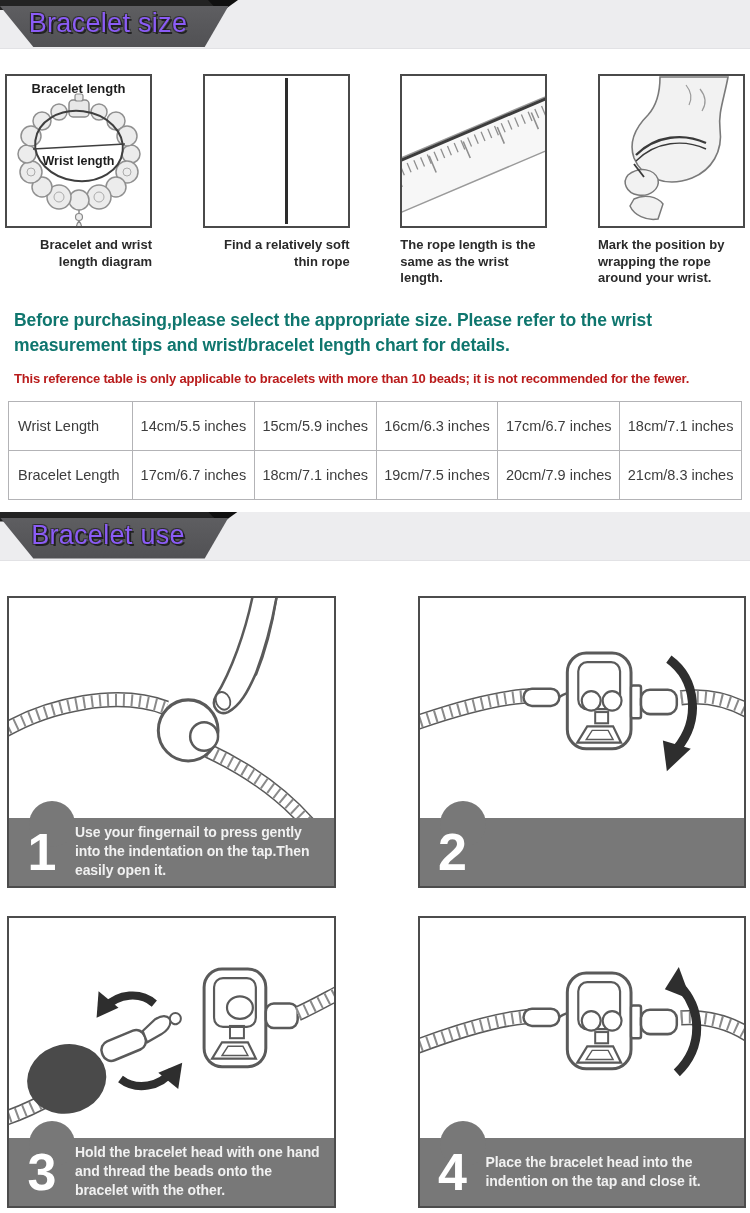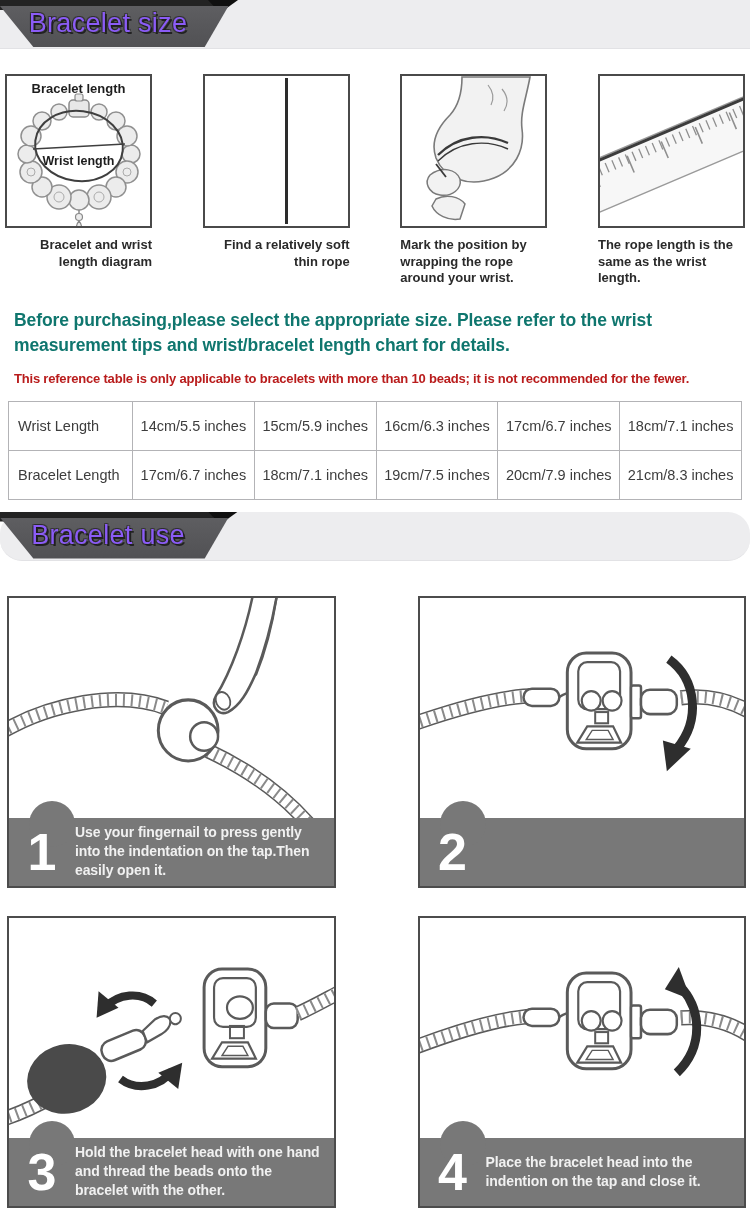--- a/index.html
+++ b/index.html
@@ -118,46 +118,46 @@
   <div class="thumb">
     <div class="thumb-box">
       <div class="rope-line"></div>
     </div>
     <div class="thumb-caption cap-center">Find a relatively soft thin rope</div>
   </div>
 
   <div class="thumb">
     <div class="thumb-box">
       <svg viewBox="0 0 143 148">
+        <g transform="rotate(-23 72 74)">
+          <rect x="-50" y="52" width="244" height="50" fill="#f7f7f7" stroke="#9a9a9a" stroke-width="1.5"></rect>
+          <line x1="-50" y1="54" x2="194" y2="54" stroke="#3c3c3c" stroke-width="3"></line>
+          <line x1="-46" y1="64" x2="194" y2="64" stroke="#8f8f8f" stroke-width="10" stroke-dasharray="1.3 6"></line>
+          <line x1="-46" y1="70" x2="194" y2="70" stroke="#8f8f8f" stroke-width="18" stroke-dasharray="1.6 35.4"></line>
+        </g>
+      </svg>
+    </div>
+    <div class="thumb-caption">The rope length is the same as the wrist length.</div>
+  </div>
+
+  <div class="thumb">
+    <div class="thumb-box">
+      <svg viewBox="0 0 143 148">
         <path d="M60 0 L128 0 C 124 22 118 36 120 52 C 123 74 112 93 92 101
                  C 66 111 42 101 34 81 C 28 64 36 50 48 38 C 57 28 60 14 60 0 Z" fill="#f2f2f2" stroke="#7a7a7a" stroke-width="1.6"></path>
         <path d="M100 12 q9 11 2 22" fill="none" stroke="#9a9a9a" stroke-width="1.2"></path>
         <path d="M86 8 q8 10 3 20" fill="none" stroke="#9a9a9a" stroke-width="1.2"></path>
         <path d="M36 78 C 56 58 84 56 106 66" fill="none" stroke="#3a3a3a" stroke-width="2.4"></path>
         <path d="M36 84 C 56 64 84 62 106 72" fill="none" stroke="#3a3a3a" stroke-width="1.4"></path>
         <path d="M28 98 C 40 89 54 92 58 102 C 60 112 50 120 38 118 C 26 116 22 105 28 98 Z" fill="#f2f2f2" stroke="#7a7a7a" stroke-width="1.5"></path>
         <path d="M34 122 C 44 117 57 119 63 127 L 58 142 C 46 144 34 138 30 129 Z" fill="#f2f2f2" stroke="#7a7a7a" stroke-width="1.5"></path>
         <line x1="44" y1="100" x2="34" y2="87" stroke="#3a3a3a" stroke-width="1.8"></line>
       </svg>
     </div>
     <div class="thumb-caption">Mark the position by wrapping the rope around your wrist.</div>
-  </div>
-
-  <div class="thumb">
-    <div class="thumb-box">
-      <svg viewBox="0 0 143 148">
-        <g transform="rotate(-23 72 74)">
-          <rect x="-50" y="52" width="244" height="50" fill="#f7f7f7" stroke="#9a9a9a" stroke-width="1.5"></rect>
-          <line x1="-50" y1="54" x2="194" y2="54" stroke="#3c3c3c" stroke-width="3"></line>
-          <line x1="-46" y1="64" x2="194" y2="64" stroke="#8f8f8f" stroke-width="10" stroke-dasharray="1.3 6"></line>
-          <line x1="-46" y1="70" x2="194" y2="70" stroke="#8f8f8f" stroke-width="18" stroke-dasharray="1.6 35.4"></line>
-        </g>
-      </svg>
-    </div>
-    <div class="thumb-caption">The rope length is the same as the wrist length.</div>
   </div>
 </div>
 
 <p class="intro">Before purchasing,please select the appropriate size. Please refer to the wrist measurement tips and wrist/bracelet length chart for details.</p>
 <p class="note">This reference table is only applicable to bracelets with more than 10 beads; it is not recommended for the fewer.</p>
 
 <table class="size">
   <tbody>
       <tr>
     <td class="rowlabel">Wrist Length</td>
@@ -171,21 +171,21 @@
     <td class="rowlabel">Bracelet Length</td>
     <td>17cm/6.7 inches</td>
     <td>18cm/7.1 inches</td>
     <td>19cm/7.5 inches</td>
     <td>20cm/7.9 inches</td>
     <td>21cm/8.3 inches</td>
   </tr>
 </tbody>
   </table>
 
-<div class="band" style="margin-top:12px;border-radius:22px;">
+<div class="band" style="margin-top:12px;">
   <div class="ribbon">
     <div class="ribbon-strip"></div>
     <div class="ribbon-fold"></div>
     <div class="ribbon-body"></div>
     <div class="ribbon-label">Bracelet use</div>
   </div>
 </div>
 
 <div class="steps">
 

